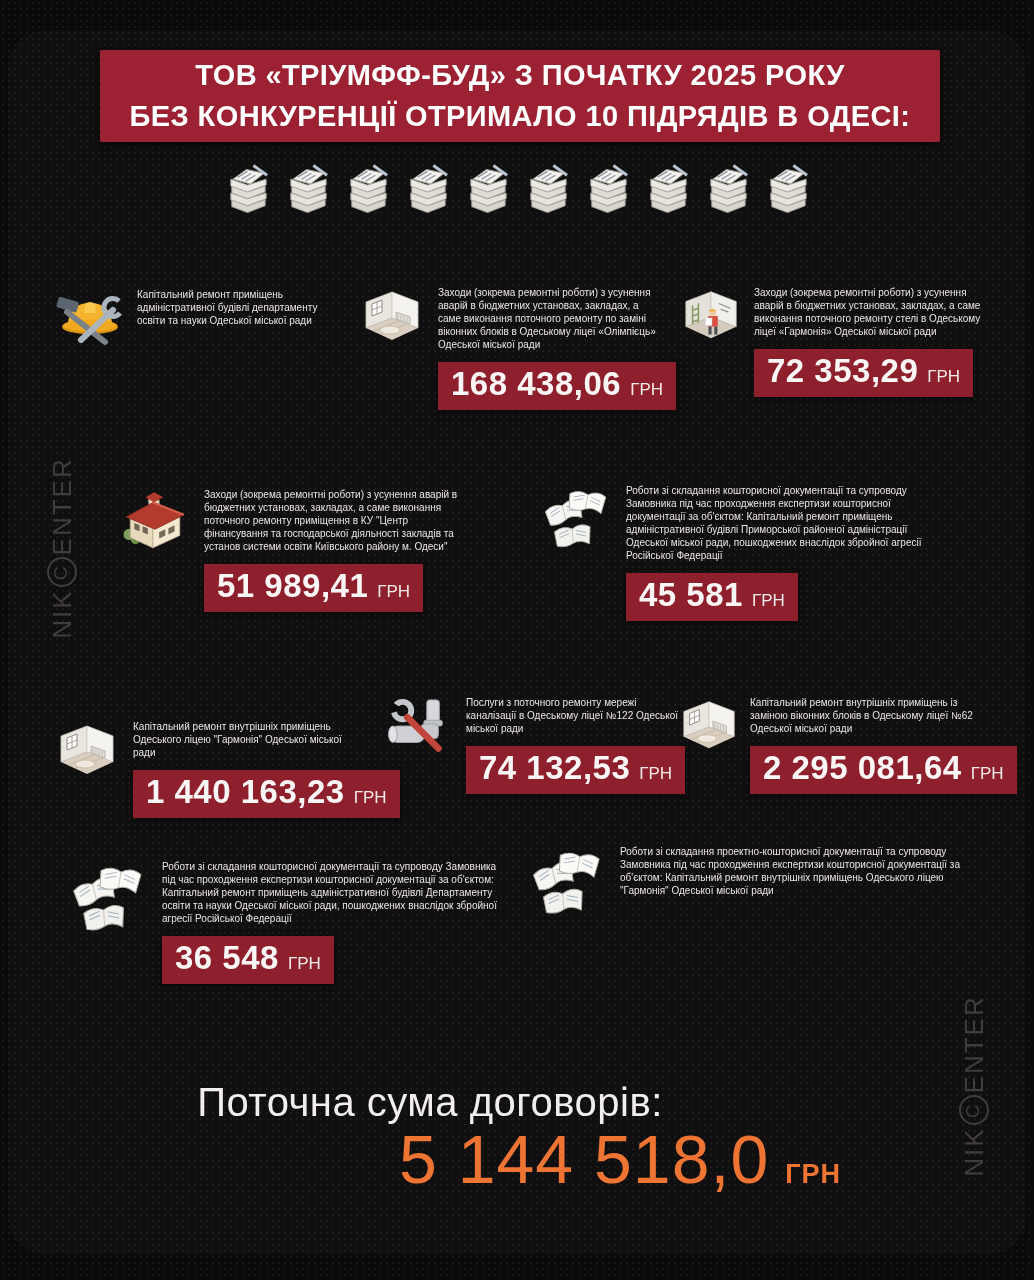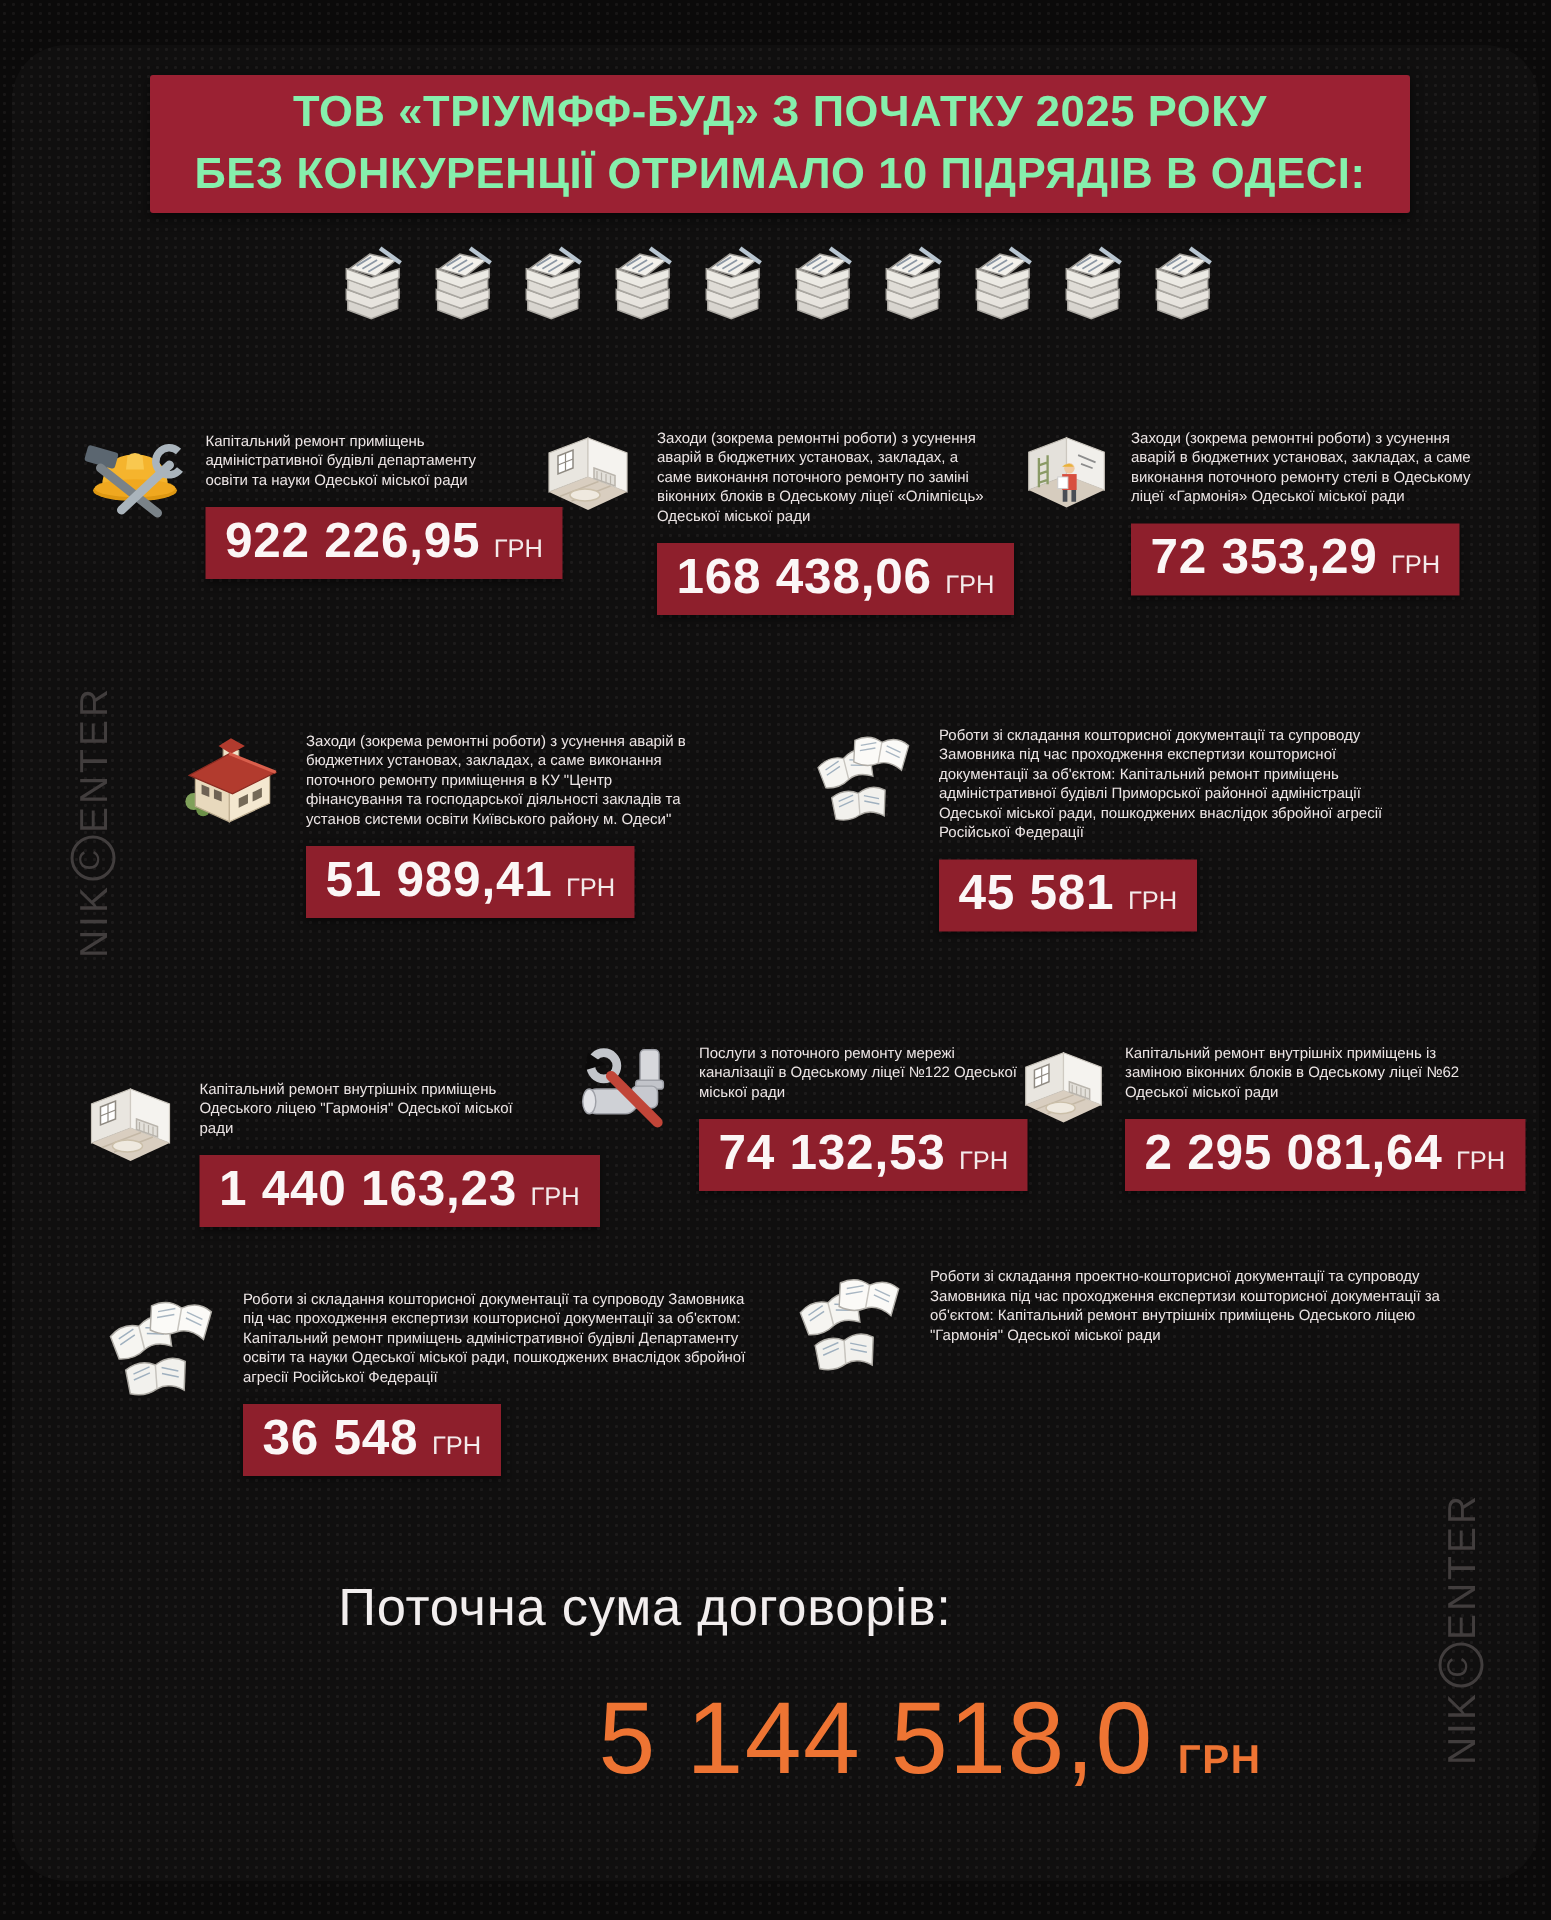--- a/index.html
+++ b/index.html
@@ -12,21 +12,21 @@
   }
   .panel{
     position:absolute;left:8px;right:8px;top:30px;bottom:26px;
     border-radius:36px;background:rgba(160,160,160,0.035);
     pointer-events:none;
   }
   .banner{
     position:absolute;left:100px;top:50px;width:840px;height:92px;
     background:#9b2133;border-radius:2px;
     display:flex;flex-direction:column;justify-content:center;
-    text-align:center;color:#86efac;font-weight:bold;
+    text-align:center;color:#ffffff;font-weight:bold;
     font-size:29px;line-height:1.42;letter-spacing:.4px;
     box-shadow:0 3px 8px rgba(0,0,0,.6);
   }
   .stacks{
     position:absolute;left:0;right:0;top:160px;
     display:flex;justify-content:center;gap:13px;
   }
   .stack svg{width:47px;height:58px;display:block;}
   .item{position:absolute;display:flex;align-items:flex-start;}
   .item .icon{flex:none;}
@@ -46,22 +46,22 @@
   .i2{left:360px;top:286px;width:302px;gap:14px;}
   .i3{left:680px;top:286px;width:304px;gap:12px;}
   .i4{left:122px;top:488px;width:352px;gap:16px;}
   .i5{left:540px;top:484px;width:392px;gap:10px;}
   .i6{left:55px;top:696px;width:296px;gap:14px;margin-top:24px;}
   .i7{left:384px;top:696px;width:294px;gap:12px;}
   .i8{left:678px;top:696px;width:304px;gap:10px;}
   .i9{left:68px;top:860px;width:432px;gap:10px;}
   .i10{left:528px;top:833px;width:434px;gap:10px;margin-top:12px;}
   .total-label{
-    position:absolute;left:120px;top:1052px;width:620px;text-align:center;
-    color:#f2eeee;font-size:35px;font-weight:400;letter-spacing:.5px;
+    position:absolute;left:120px;top:1080px;width:620px;text-align:center;
+    color:#f2eeee;font-size:40px;font-weight:400;letter-spacing:.5px;
   }
   .total-amount{
     position:absolute;left:260px;top:1120px;width:720px;text-align:center;
     color:#ee7433;font-size:68px;font-weight:500;letter-spacing:1px;
     white-space:nowrap;
   }
   .total-amount .cur{font-size:27px;font-weight:bold;margin-left:16px;letter-spacing:1px;}
   .wm{
     position:absolute;width:220px;height:36px;
     transform:rotate(-90deg);
@@ -236,23 +236,20 @@
   </div>
 
   <div class="item i1">
     <span class="icon">
         <svg width="70" height="66">
           <use href="#icon-hardhat"></use>
         </svg>
       </span>
     <div class="body">
       <p class="desc">Капітальний ремонт приміщень адміністративної будівлі департаменту освіти та науки Одеської міської ради</p>
-      <div class="price">
-        <span class="amt">922 226,95</span><span class="cur">ГРН</span>
-      </div>
     </div>
   </div>
 
   <div class="item i2">
     <span class="icon">
         <svg width="64" height="64">
           <use href="#icon-room"></use>
         </svg>
       </span>
     <div class="body">

